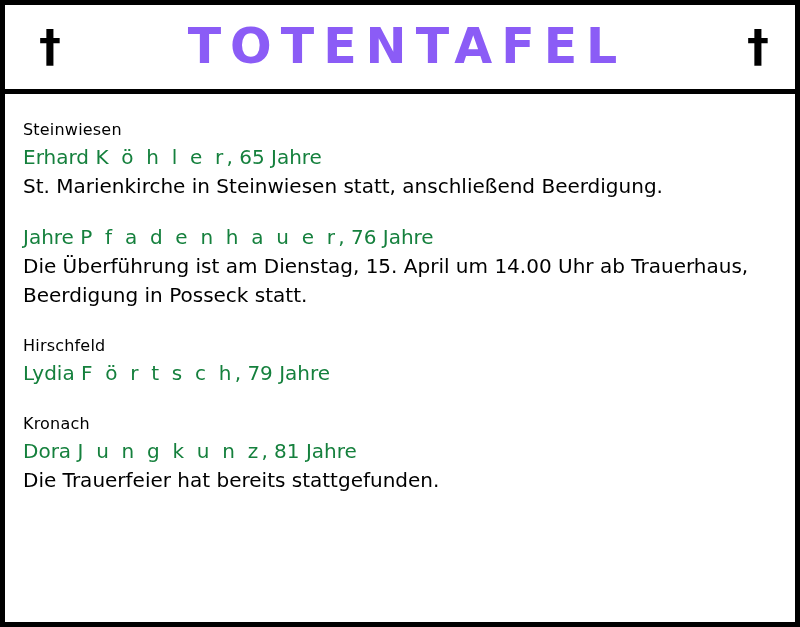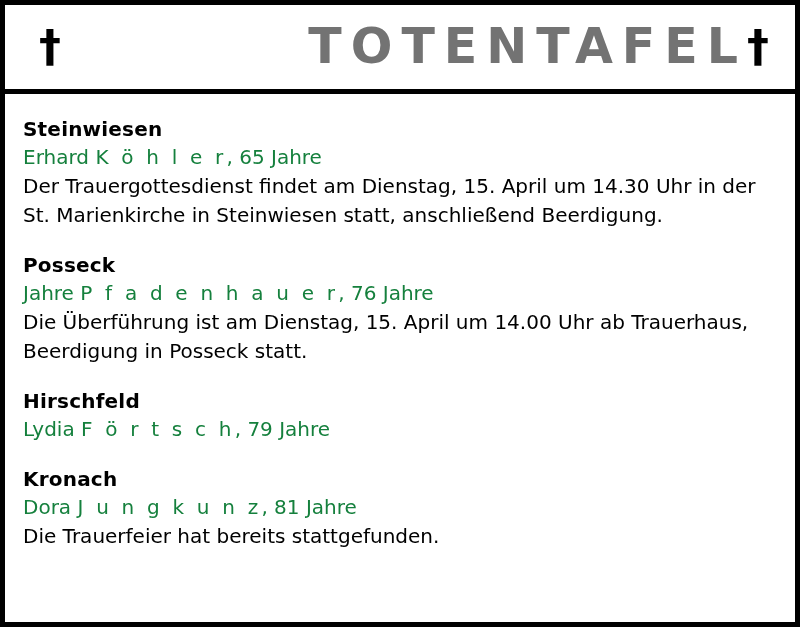--- a/index.html
+++ b/index.html
@@ -32,48 +32,48 @@
   }
   .cross {
     font-size: 44px;
     line-height: 44px;
     font-weight: 700;
     color: #000;
     font-family: "DejaVu Sans", "Liberation Sans", sans-serif;
   }
   .masthead-title {
     flex: 1;
-    text-align: right;
+    text-align: center;
     font-size: 49px;
     line-height: 52px;
     font-weight: 700;
     letter-spacing: 9px;
-    color: #737373;
+    color: #8b5cf6;
     white-space: nowrap;
     padding-left: 6px;
   }
   .rule {
     height: 5px;
     background: #000;
     margin: 0;
   }
   .content {
     padding: 22px 22px 0 18px;
     box-sizing: border-box;
   }
   .entry {
     margin-bottom: 22px;
   }
   .entry:last-child {
     margin-bottom: 16px;
   }
   .place {
-    font-size: 20px;
+    font-size: 16px;
     line-height: 27px;
-    font-weight: 700;
+    font-weight: 400;
     color: #000;
     letter-spacing: 0.2px;
   }
   .person {
     font-size: 20px;
     line-height: 29px;
     color: #15803d;
   }
   .person .spaced {
     letter-spacing: 3.2px;
@@ -95,26 +95,24 @@
     <span class="cross">†</span>
   </div>
 
   <div class="rule"></div>
 
   <div class="content">
 
     <div class="entry">
       <div class="place">Steinwiesen</div>
       <div class="person"><span>Erhard </span><span class="spaced">K ö h l e r</span><span>, 65 Jahre</span></div>
-      <div class="detail">Der Trauergottesdienst findet am Dienstag, 15. April um 14.30 Uhr in der</div>
       <div class="detail">St. Marienkirche in Steinwiesen statt, anschließend Beerdigung.</div>
     </div>
 
     <div class="entry">
-      <div class="place">Posseck</div>
       <div class="person"><span>Jahre </span><span class="spaced">P f a d e n h a u e r</span><span>,  76 Jahre</span></div>
       <div class="detail">Die Überführung ist am Dienstag, 15. April um 14.00 Uhr ab Trauerhaus,</div>
       <div class="detail">Beerdigung in Posseck statt.</div>
     </div>
 
     <div class="entry">
       <div class="place">Hirschfeld</div>
       <div class="person"><span>Lydia </span><span class="spaced">F ö r t s c h</span><span>, 79 Jahre</span></div>
     </div>
 

